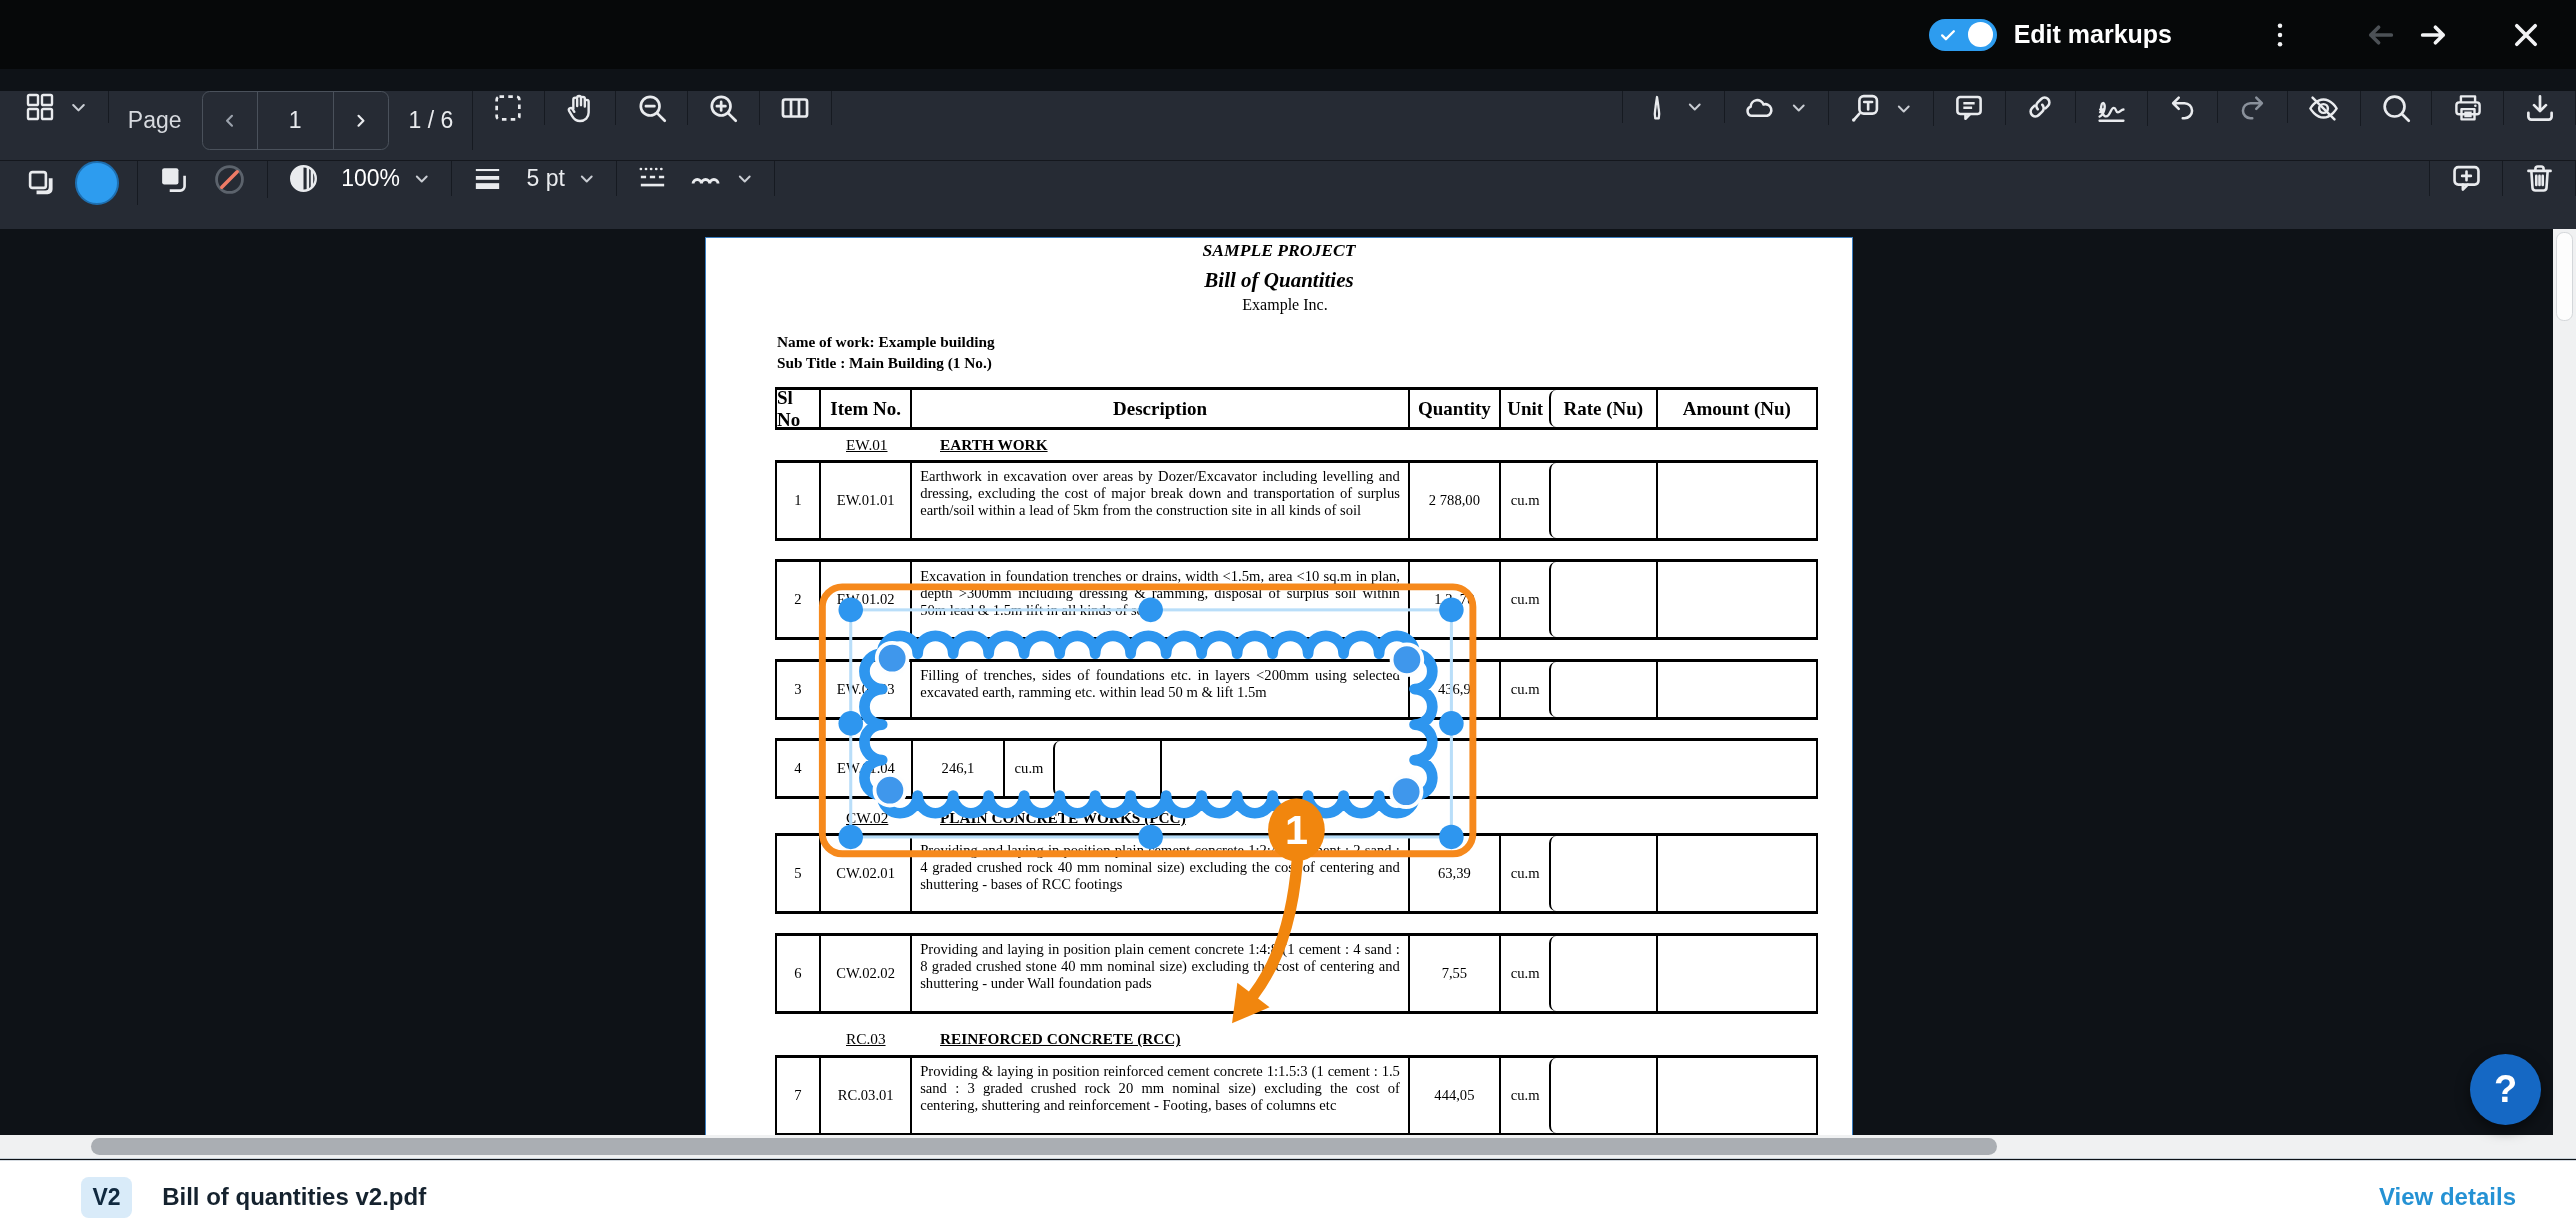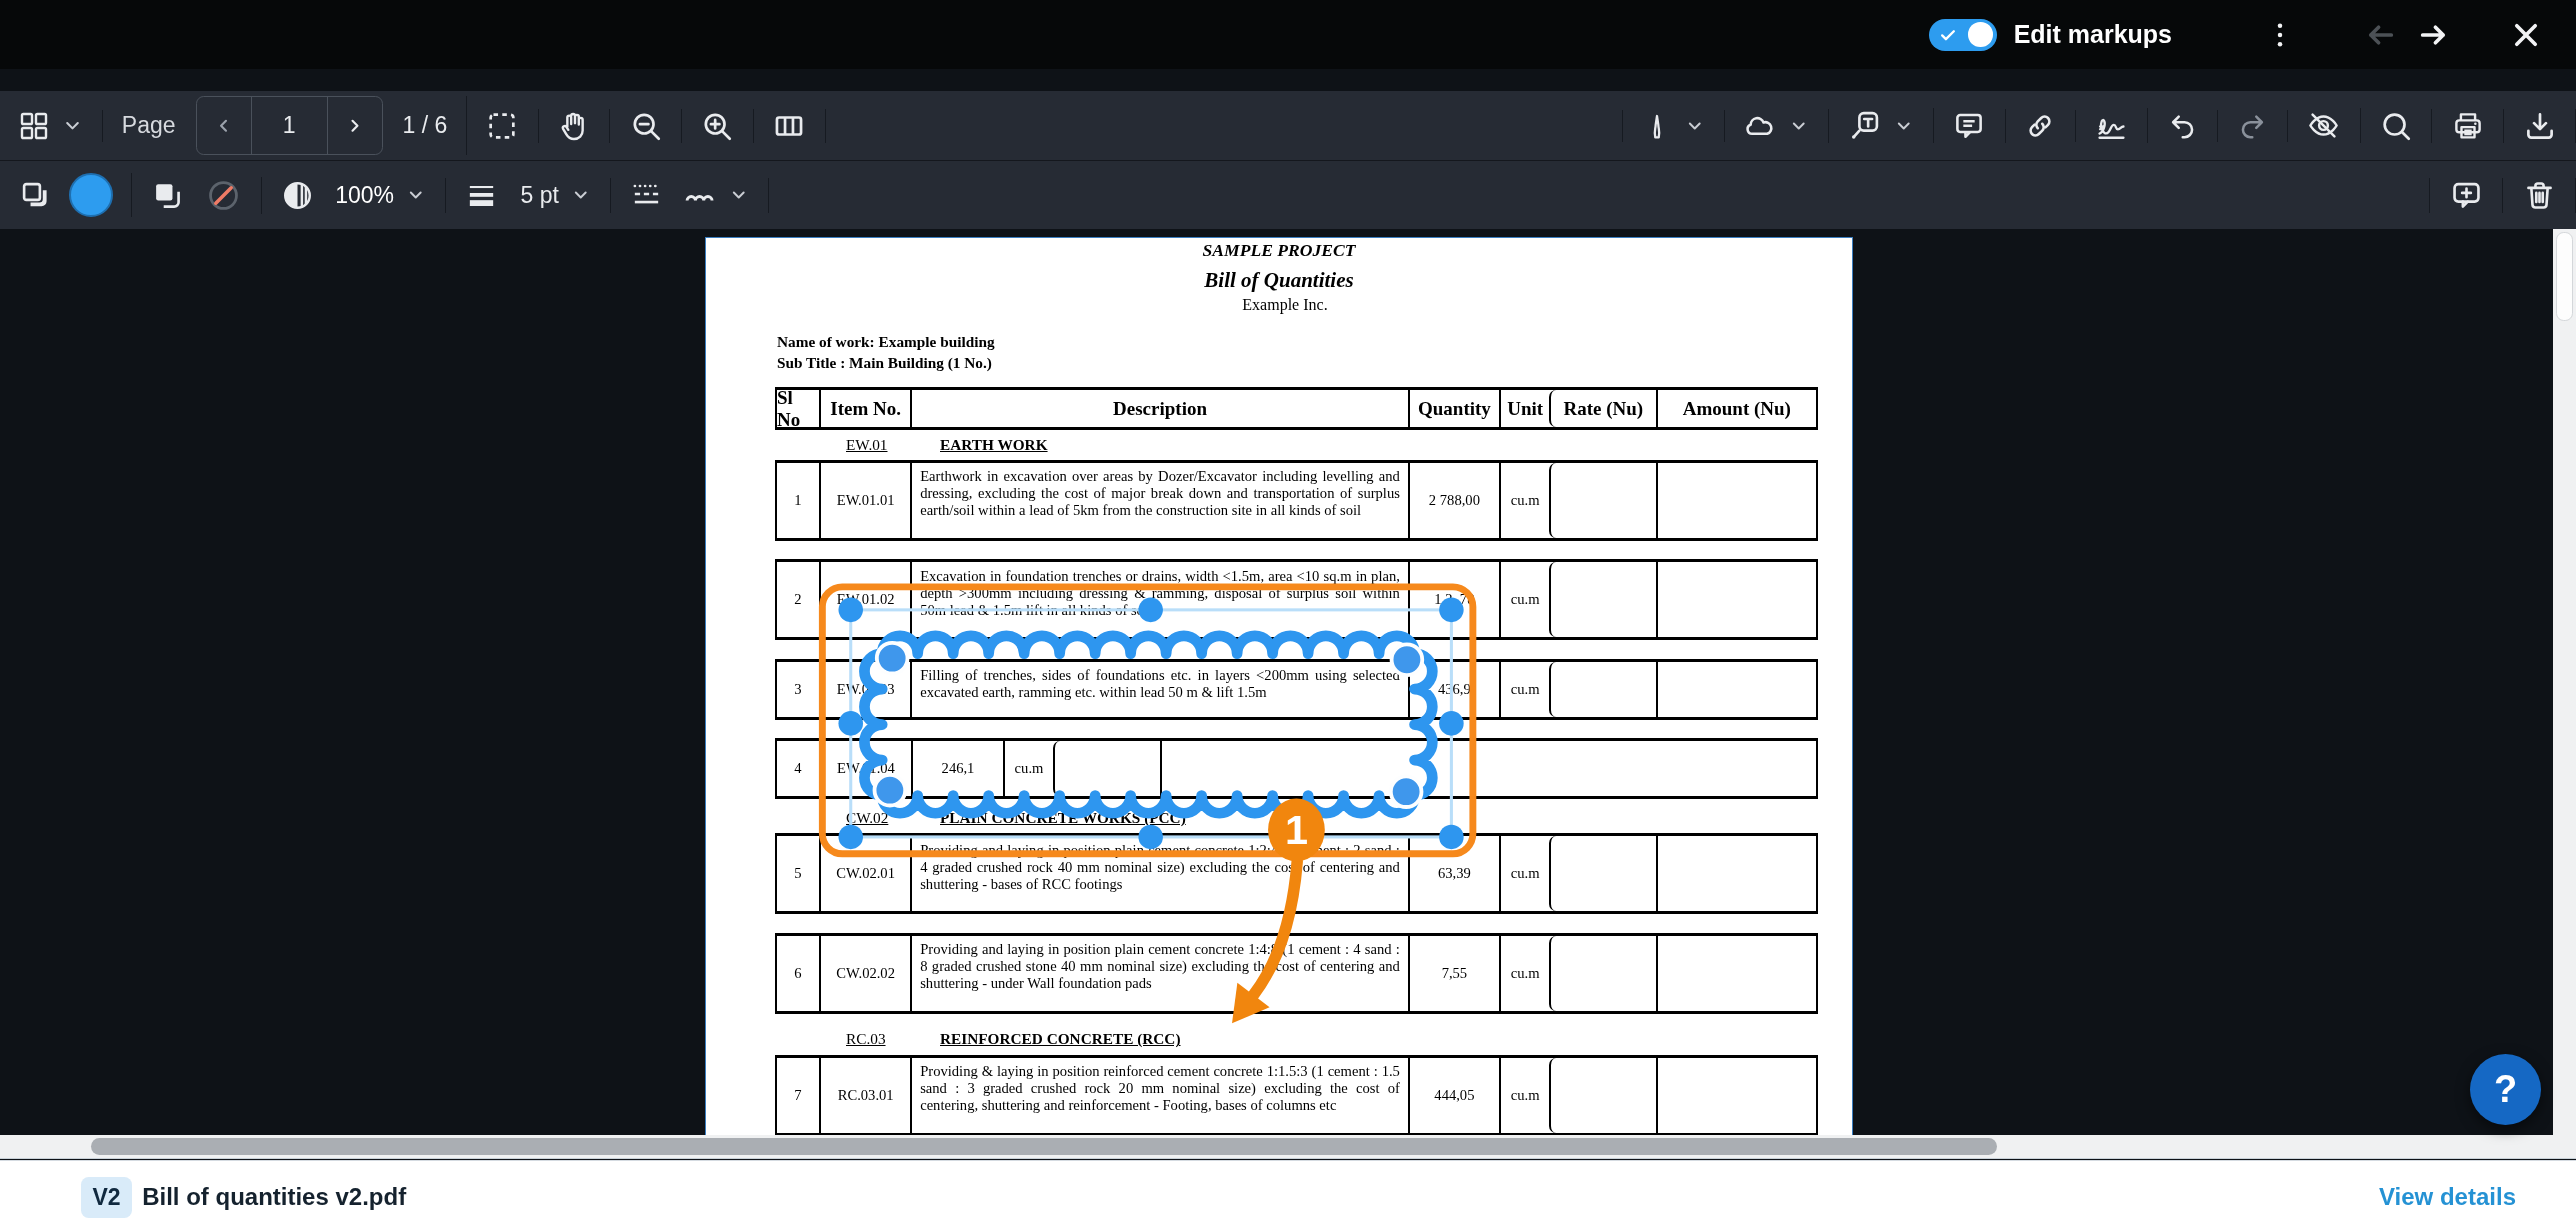--- a/index.html
+++ b/index.html
@@ -15,21 +15,21 @@
   .toggle svg{margin-left:9.2px;}
   .knob{position:absolute;right:3.8px;top:3.8px;width:24.5px;height:24.5px;border-radius:50%;background:#fff;}
   #edit-markups-label{color:#fff;font-size:25px;font-weight:600;margin-left:17px;}
   .top-icon{width:54px;height:54px;display:flex;align-items:center;justify-content:center;color:#F2F3F5;}
   .top-icon.disabled{color:#4C5156;}
 
   
   .toolbar{width:2576px;display:flex;align-items:stretch;background:#262B34;z-index:19;}
   #toolbar1{left:0;top:91px;height:69px;border-bottom:1.5px solid #14171D;}
   #toolbar2{left:0;top:161px;height:68px;}
-  .tgroup{display:flex;align-items:center;}
+  .tgroup{display:flex;align-items:flex-start;margin-left:6px;}
   .tspacer{flex:1;}
   .tbtn{display:flex;align-items:center;justify-content:center;color:#E9EBEE;
         border-right:1.5px solid #161A21;padding:0 18.4px;cursor:pointer;}
   .tbtn.first{border-left:1.5px solid #161A21;}
   .tbtn .chev{margin-left:10.7px;color:#C9CDD3;}
   .tlabel{color:#D7DADF;font-size:23px;}
   .dim{color:#8A919B;}
 
   .stepper{display:flex;align-items:center;height:57px;border:1.5px solid #4A515B;border-radius:7.7px;
            overflow:hidden;margin:0 20px;}
@@ -72,21 +72,21 @@
   #hscroll{left:0;top:1135px;width:2576px;height:23px;background:#F0F1F2;border-bottom:1.5px solid #C8D1D8;}
   #hscroll-thumb{left:91px;top:3.1px;width:1906px;height:17px;border-radius:8.4px;background:#AAAEB3;}
   #vscroll{left:2553px;top:229px;width:23px;height:907px;background:#F0F1F2;}
   #vscroll-thumb{left:2556px;top:232px;width:17px;height:89px;border-radius:7.7px;background:#FDFDFD;
                  border:0.8px solid #D4D7DA;box-sizing:border-box;}
 
   
   #footer{left:0;top:1160px;width:2576px;height:72px;background:#fff;display:flex;align-items:center;z-index:15;}
   #version-badge{margin-left:81px;background:#D9EBF9;color:#11293F;font-weight:bold;font-size:23px;
                  padding:7px 11.5px;border-radius:7.7px;}
-  #filename{margin-left:10px;color:#15222E;font-weight:bold;font-size:24px;}
+  #filename{margin-left:30px;color:#15222E;font-weight:bold;font-size:24px;}
   #view-details{margin-left:auto;margin-right:60px;color:#2592D4;font-weight:bold;font-size:24px;cursor:pointer;}
 
   #help-btn{left:2470px;top:1054px;width:71px;height:71px;border-radius:50%;background:#1568C4;color:#fff;
             display:flex;align-items:center;justify-content:center;font-size:38px;font-weight:bold;
             box-shadow:0 4.6px 14px rgba(0,0,0,.5);cursor:pointer;z-index:16;}
 
   #anno{left:0;top:0;width:2576px;height:1232px;pointer-events:none;z-index:10;}
   .icon{display:inline-flex;}
 </style>
 </head>

